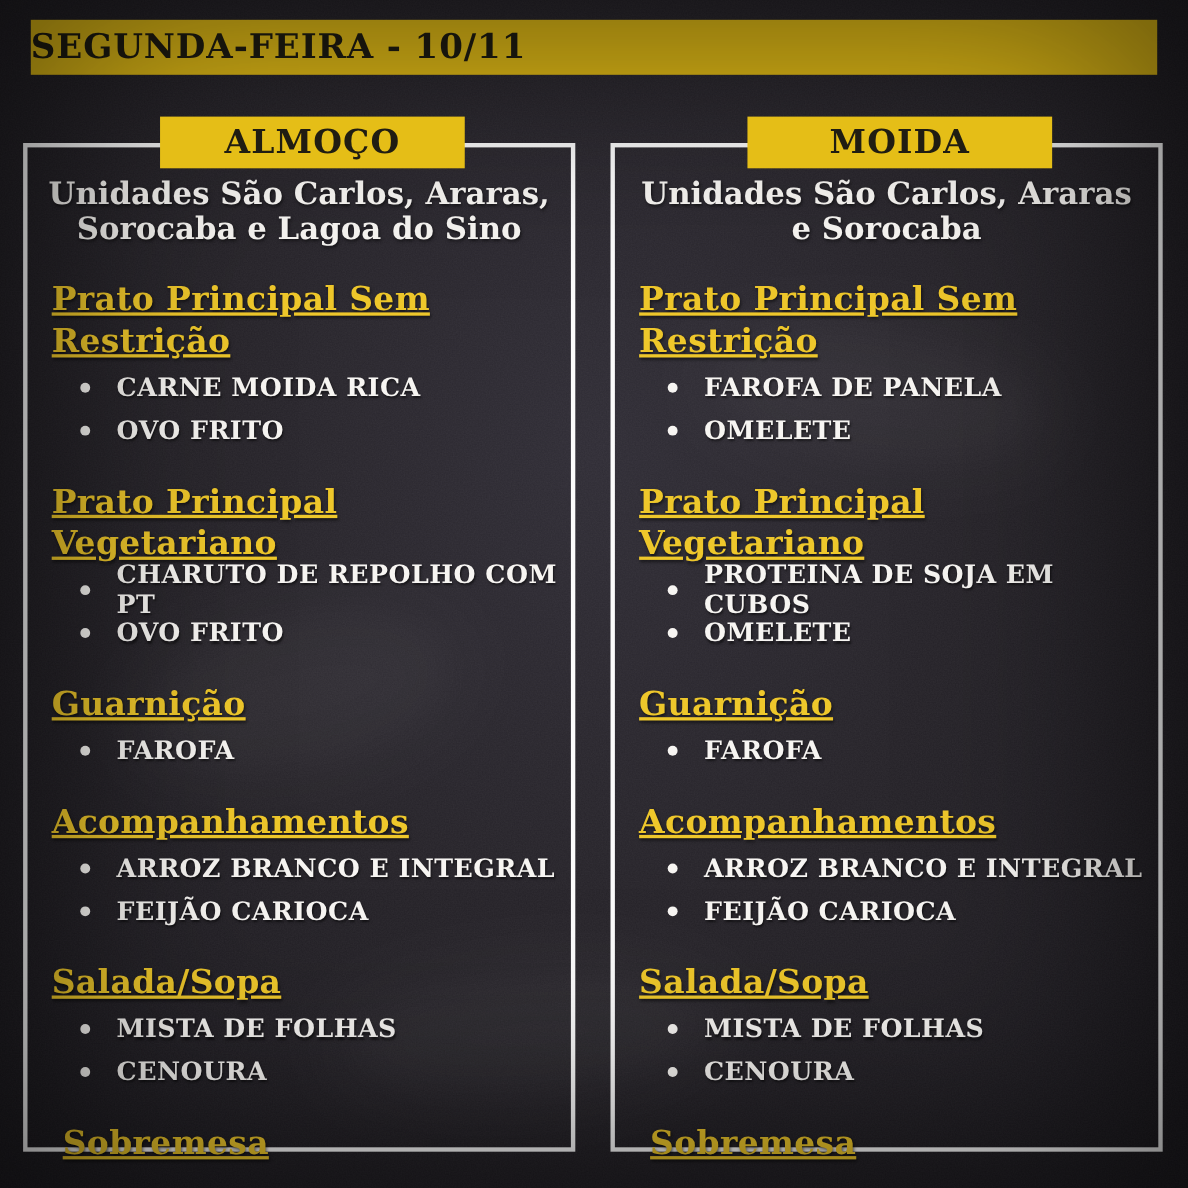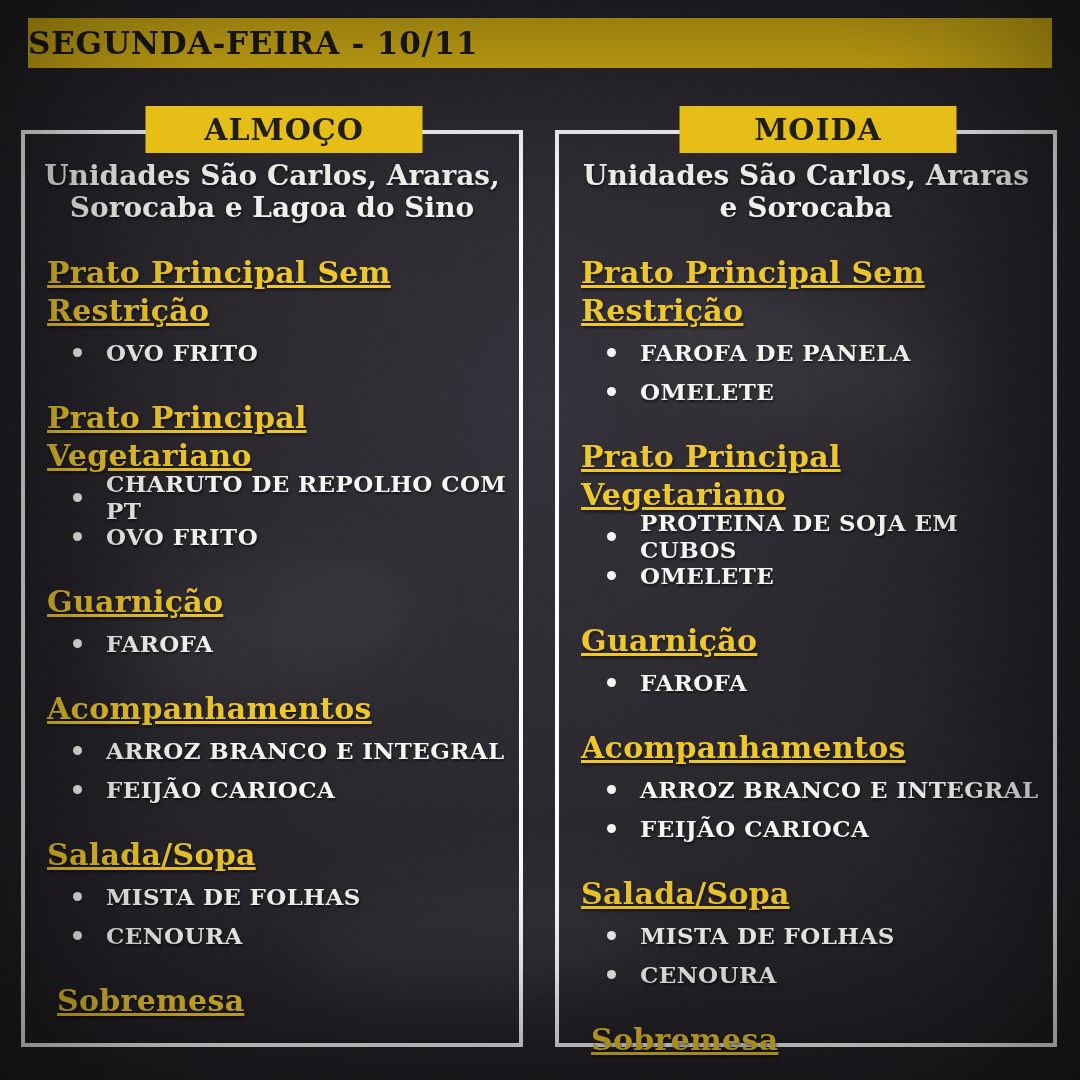--- a/index.html
+++ b/index.html
@@ -105,20 +105,24 @@
     <section class="column">
       <div class="tab">
         <span class="tab-label">ALMOÇO</span>
       </div>
       <div class="subtitle">Unidades São Carlos, Araras, Sorocaba e Lagoa do Sino</div>
       <div class="sections">
           <div class="section">
             <div class="section-heading">Prato Principal Sem Restrição</div>
             <div class="item">
               <span class="bullet-dot"></span>
+              <span class="item-label">CARNE MOIDA RICA</span>
+            </div>
+            <div class="item">
+              <span class="bullet-dot"></span>
               <span class="item-label">OVO FRITO</span>
             </div>
           </div>
           <div class="section">
             <div class="section-heading">Prato Principal Vegetariano</div>
             <div class="item">
               <span class="bullet-dot"></span>
               <span class="item-label">CHARUTO DE REPOLHO COM PT</span>
             </div>
             <div class="item">

